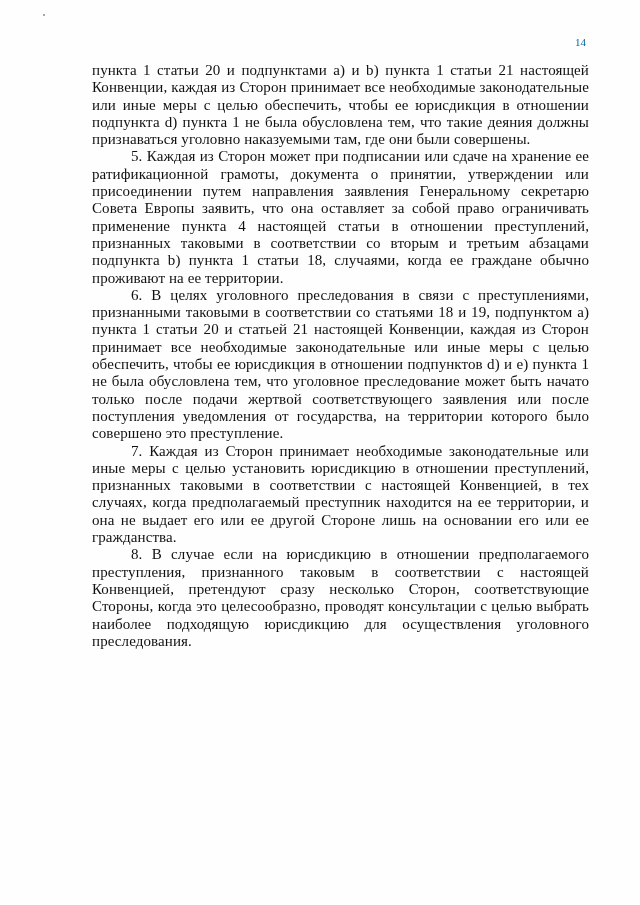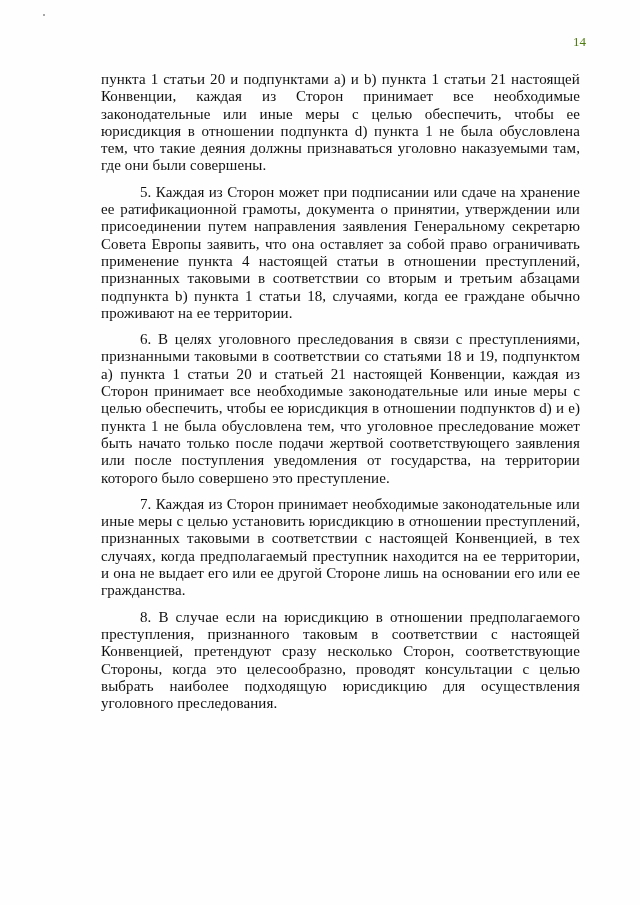--- a/index.html
+++ b/index.html
@@ -19,38 +19,38 @@
     left: 0; top: 0;
     width: 640px;
     height: 905px;
     background: #fefefe;
     color: #101010;
   }
   .page-number {
     position: absolute;
     top: 35px;
     right: 54px;
-    font-size: 13px;
+    font-size: 11px;
     line-height: 14px;
-    color: #4d7c0f;
+    color: #0369a1;
   }
   .text-block {
     position: absolute;
     left: 92px;
     top: 62px;
     width: 497px;
     font-size: 15px;
     line-height: 17.3px;
     text-align: justify;
     text-justify: inter-word;
     color: #101010;
     letter-spacing: 0.1px;
   }
   p.para {
-    margin: 9px;
+    margin: 0;
     padding: 0;
     text-indent: 39px;
   }
   p.para.no-indent {
     text-indent: 0;
   }
   .scan-speck {
     position: absolute;
     left: 43px;
     top: 14px;

